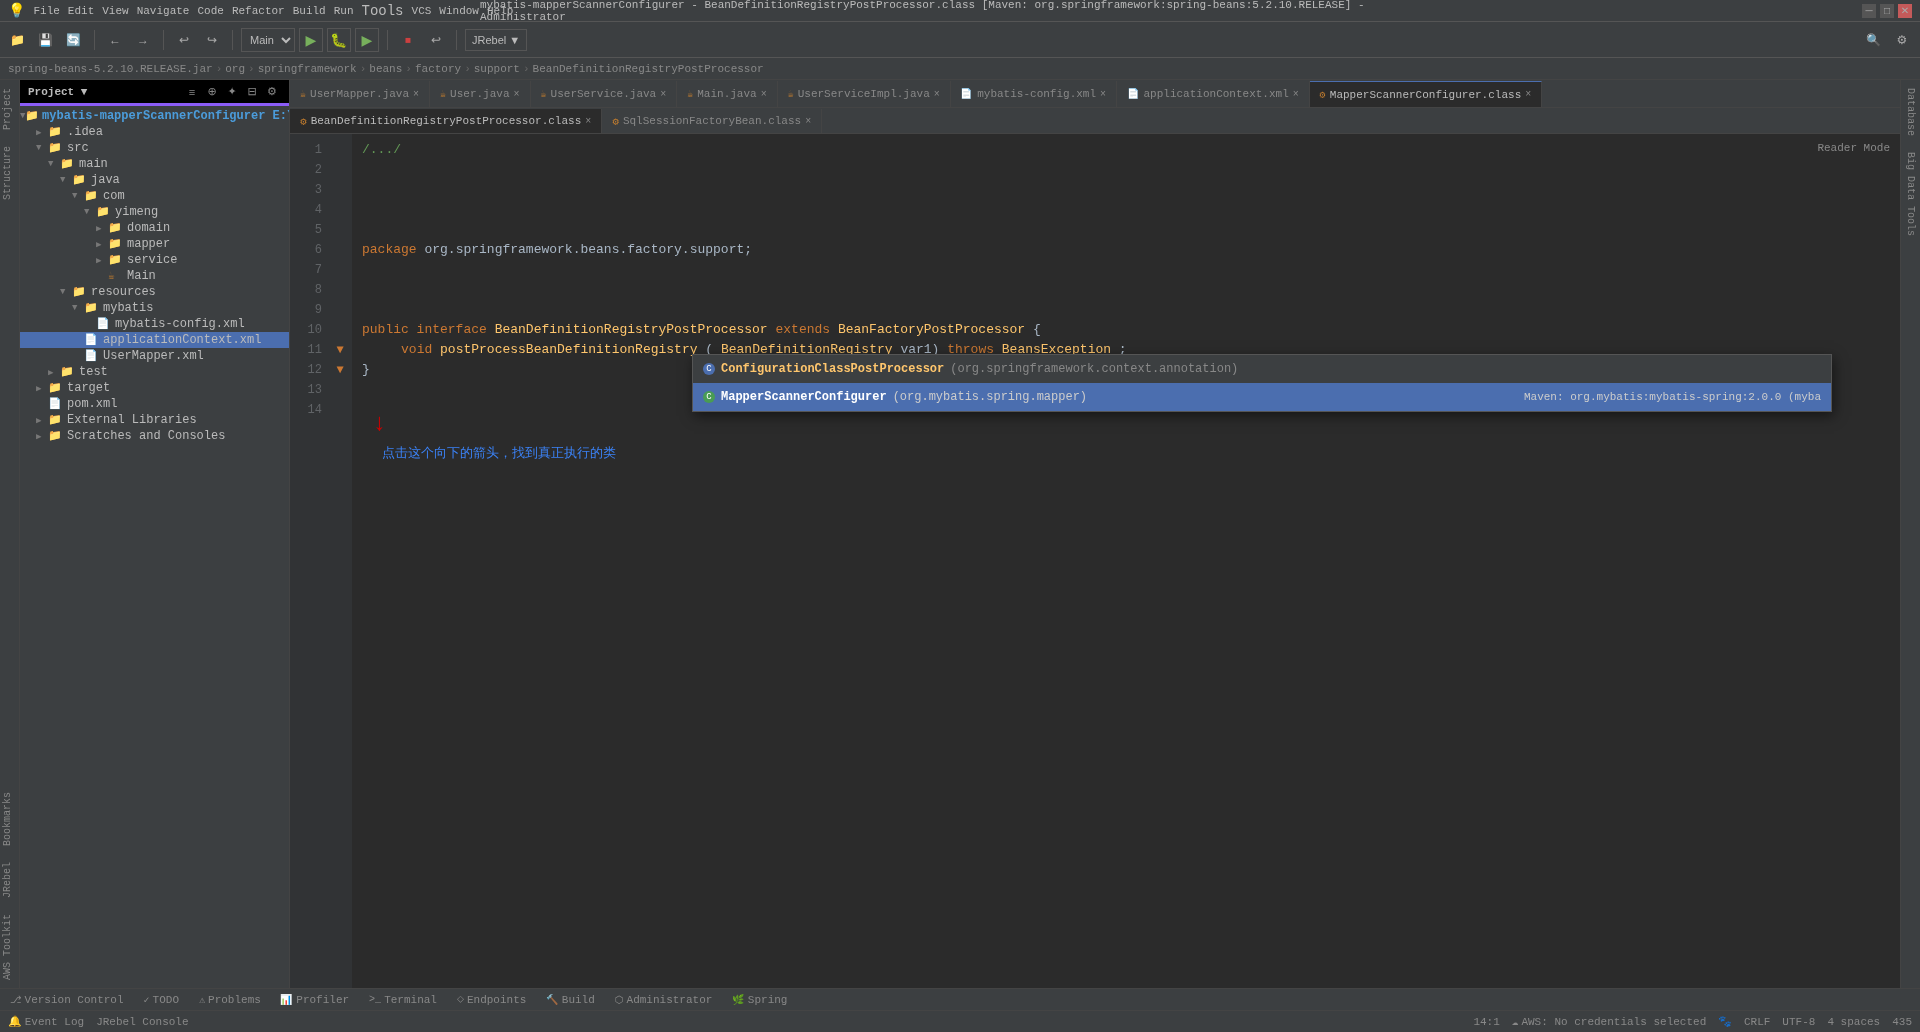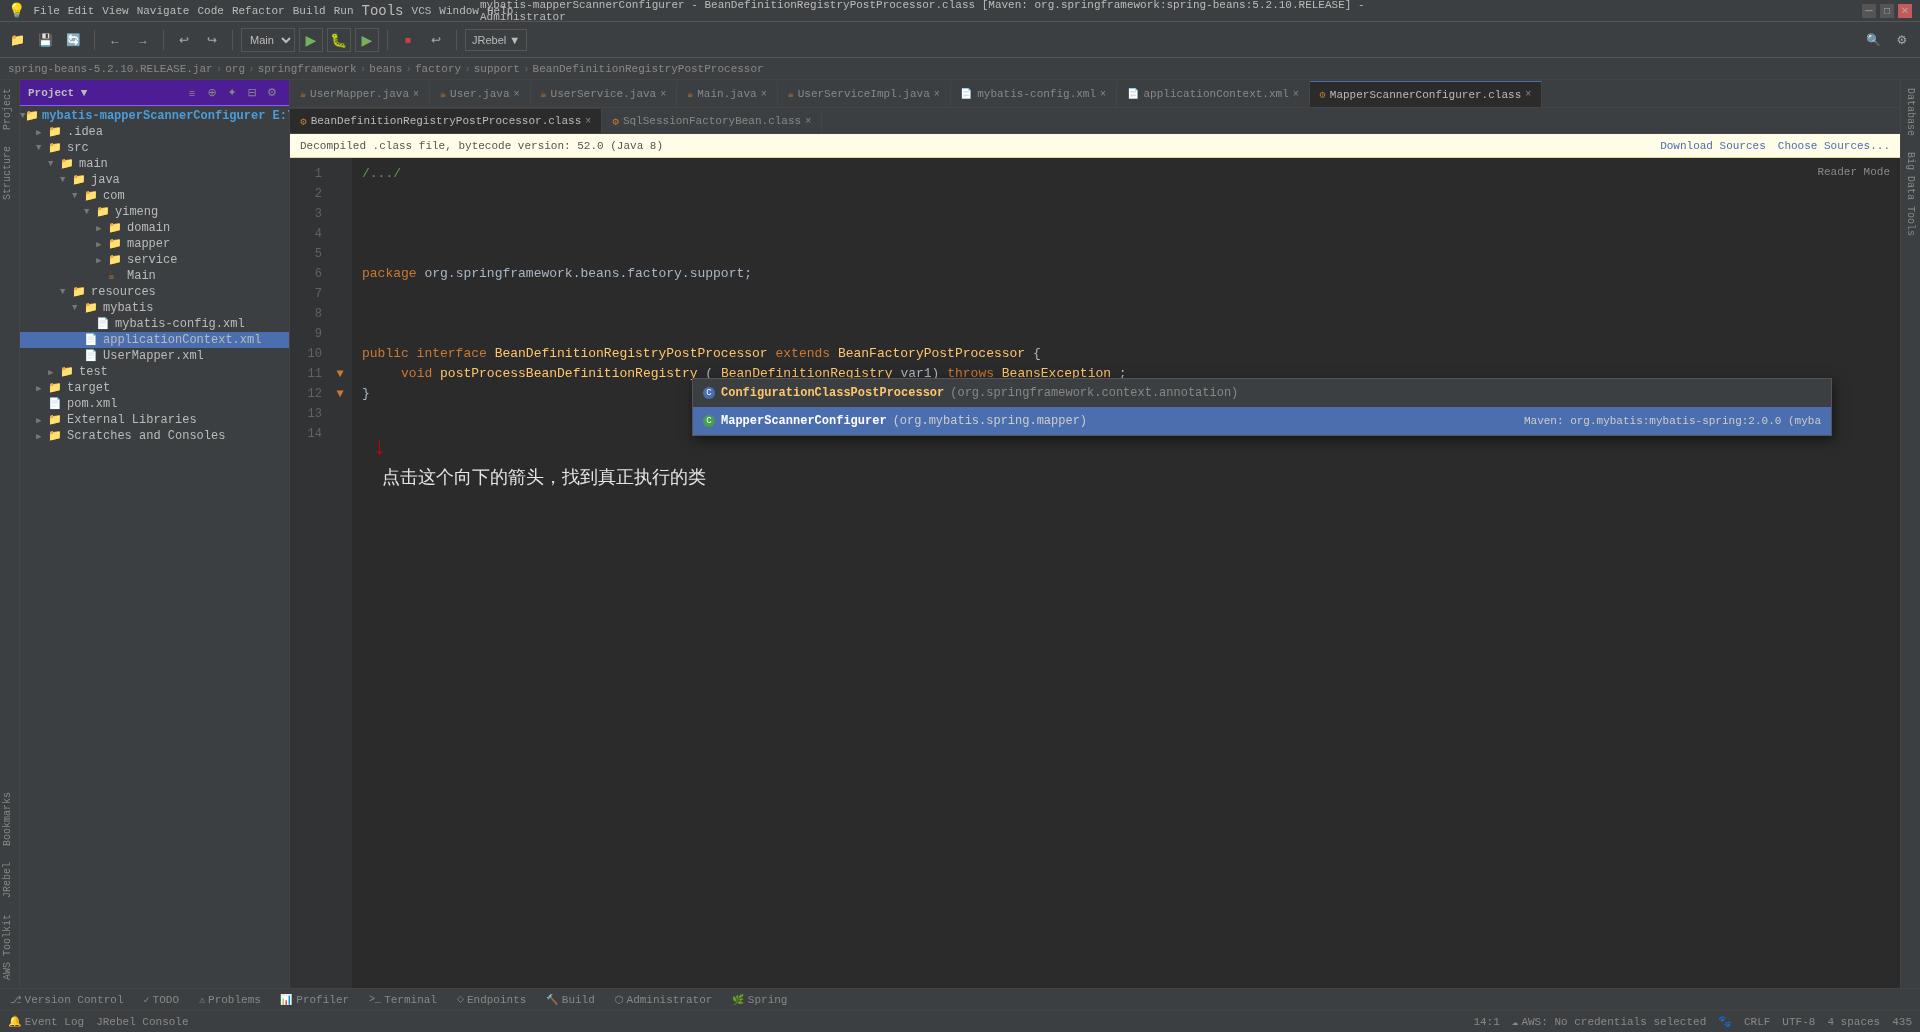--- a/index.html
+++ b/index.html
@@ -22,21 +22,21 @@
     
     #breadcrumb { height: 22px; background: #3c3f41; display: flex; align-items: center; padding: 0 8px; border-bottom: 1px solid #444; font-size: 11px; color: #888; }
     .breadcrumb-item { color: #888; }
     .breadcrumb-sep { margin: 0 3px; color: #666; }
 
     
     #main-layout { display: flex; height: calc(1032px - 22px - 22px - 36px - 22px - 22px); }
 
     
     #project-panel { width: 270px; background: #3c3f41; border-right: 1px solid #444; display: flex; flex-direction: column; }
-    #project-header { height: 26px; background: #4c1d95; display: flex; align-items: center; justify-content: space-between; padding: 0 8px; border-bottom: 1px solid #8b5cf6; }
+    #project-header { height: 26px; background: #000000; display: flex; align-items: center; justify-content: space-between; padding: 0 8px; border-bottom: 3px solid #8b5cf6; }
     #project-tree { flex: 1; overflow-y: auto; padding: 2px 0; }
     .tree-item { display: flex; align-items: center; padding: 1px 0; cursor: pointer; white-space: nowrap; }
     .tree-item.selected { background: #4b6eaf; }
     .tree-indent { display: inline-block; }
     .tree-arrow { width: 12px; color: #777; font-size: 9px; }
     .tree-icon { width: 16px; height: 14px; margin-right: 3px; font-size: 11px; }
     .tree-label { font-size: 12px; color: #bbbbbb; }
     .folder-icon { color: #7a9cc0; }
 
     
@@ -100,21 +100,21 @@
 
     
     #bottom-tabs { height: 22px; background: #3c3f41; display: flex; align-items: center; padding: 0 4px; border-top: 1px solid #444; gap: 8px; }
     .bottom-tab { font-size: 11px; color: #888; cursor: pointer; padding: 2px 6px; display: flex; align-items: center; gap: 3px; }
     .bottom-tab-icon { font-size: 10px; }
 
     
     #reader-mode { position: absolute; top: 6px; right: 30px; font-size: 11px; color: #888; z-index: 10; }
 
     
-    .chinese-annotation { color: #e5e5e5; font-size: 18px; }
+    .chinese-annotation { color: #3b82f6; font-size: 13px; }
 
     
     #project-toolbar { height: 24px; display: flex; align-items: center; gap: 2px; }
     .proj-tool-btn { width: 18px; height: 18px; background: transparent; border: none; color: #888; cursor: pointer; font-size: 11px; display: flex; align-items: center; justify-content: center; }
 
     
     #far-left-tabs { width: 20px; background: #3c3f41; border-right: 1px solid #444; display: flex; flex-direction: column; }
     .vert-tab { writing-mode: vertical-rl; transform: rotate(180deg); font-size: 10px; color: #888; padding: 8px 2px; cursor: pointer; white-space: nowrap; }
 
     
@@ -415,27 +415,20 @@
         <span>BeanDefinitionRegistryPostProcessor.class</span>
         <span class="tab-close sub-tab-close">×</span>
       </div>
       <div class="sub-tab">
         <span class="tab-icon" style="color:#c37d2e;">⚙</span>
         <span>SqlSessionFactoryBean.class</span>
         <span class="tab-close sub-tab-close">×</span>
       </div>
     </div>
 
-    <div id="decompile-bar">
-      <span id="decompile-text">Decompiled .class file, bytecode version: 52.0 (Java 8)</span>
-      <div id="decompile-actions">
-        <a class="decompile-link">Download Sources</a>
-        <a class="decompile-link">Choose Sources...</a>
-      </div>
-    </div>
 
     <div id="code-editor">
       <div id="line-numbers">
         <div style="height:20px;">1</div>
         <div style="height:20px;">2</div>
         <div style="height:20px;">3</div>
         <div style="height:20px;">4</div>
         <div style="height:20px;">5</div>
         <div style="height:20px;">6</div>
         <div style="height:20px;">7</div>

